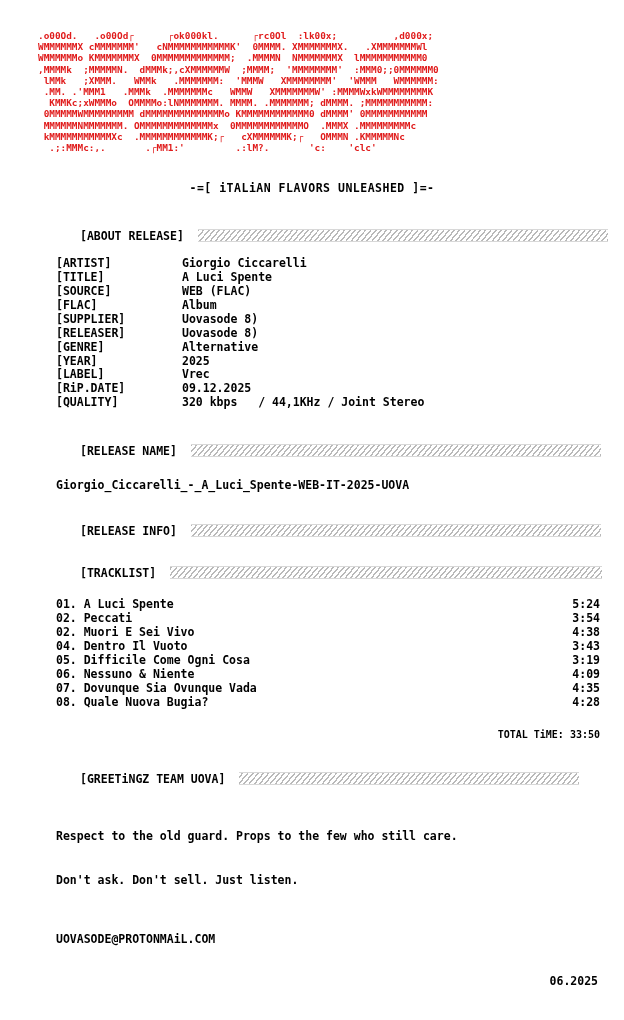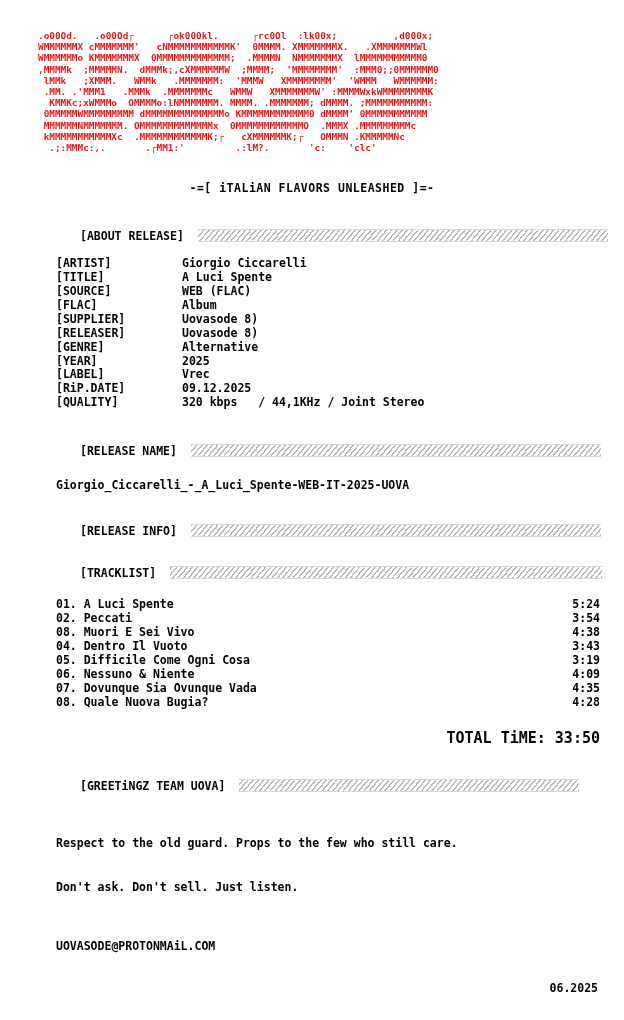--- a/index.html
+++ b/index.html
@@ -116,21 +116,21 @@
     display: flex;
     justify-content: space-between;
     white-space: pre;
   }
   .track-name { }
   .track-time { }
   .total-time {
     margin-top: 20px;
     text-align: right;
     padding-right: 24px;
-    font-size: 15px;
+    font-size: 10px;
     font-weight: bold;
     white-space: pre;
   }
   
   .greetz {
     margin-top: 18px;
     padding-left: 56px;
     font-size: 11.5px;
     line-height: 14.5px;
     font-weight: bold;
@@ -204,21 +204,21 @@
 
 
   <div class="section block-gap-2">
     <span class="section-title">[TRACKLIST]</span>
     <span class="hatch" style="width:432px;"></span>
   </div>
 
   <div class="tracks">
     <div class="track-row"><span class="track-name">01. A Luci Spente</span><span class="track-time">5:24</span></div>
     <div class="track-row"><span class="track-name">02. Peccati</span><span class="track-time">3:54</span></div>
-    <div class="track-row"><span class="track-name">08. Muori E Sei Vivo</span><span class="track-time">4:38</span></div>
+    <div class="track-row"><span class="track-name">02. Muori E Sei Vivo</span><span class="track-time">4:38</span></div>
     <div class="track-row"><span class="track-name">04. Dentro Il Vuoto</span><span class="track-time">3:43</span></div>
     <div class="track-row"><span class="track-name">05. Difficile Come Ogni Cosa</span><span class="track-time">3:19</span></div>
     <div class="track-row"><span class="track-name">06. Nessuno &amp; Niente</span><span class="track-time">4:09</span></div>
     <div class="track-row"><span class="track-name">07. Dovunque Sia Ovunque Vada</span><span class="track-time">4:35</span></div>
     <div class="track-row"><span class="track-name">08. Quale Nuova Bugia?</span><span class="track-time">4:28</span></div>
   </div>
 
   <div class="total-time">TOTAL TiME: 33:50</div>
 
   <div class="section block-gap-2">

